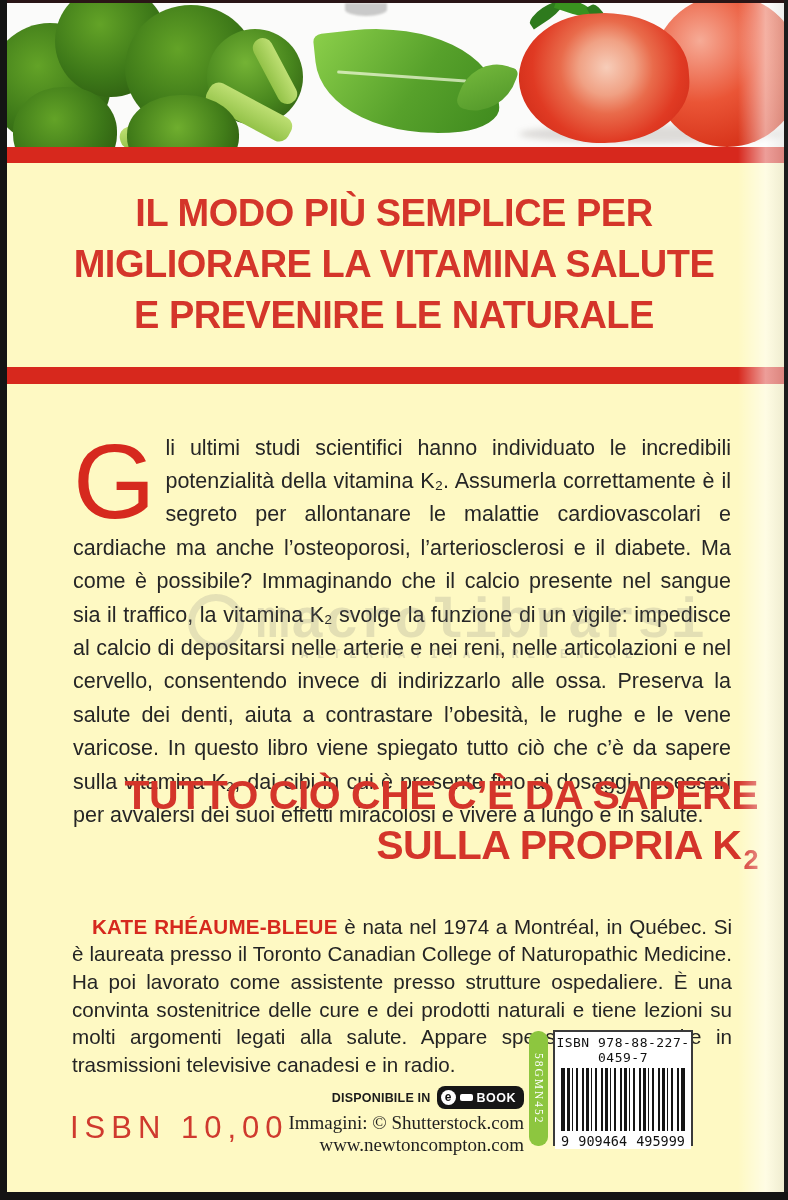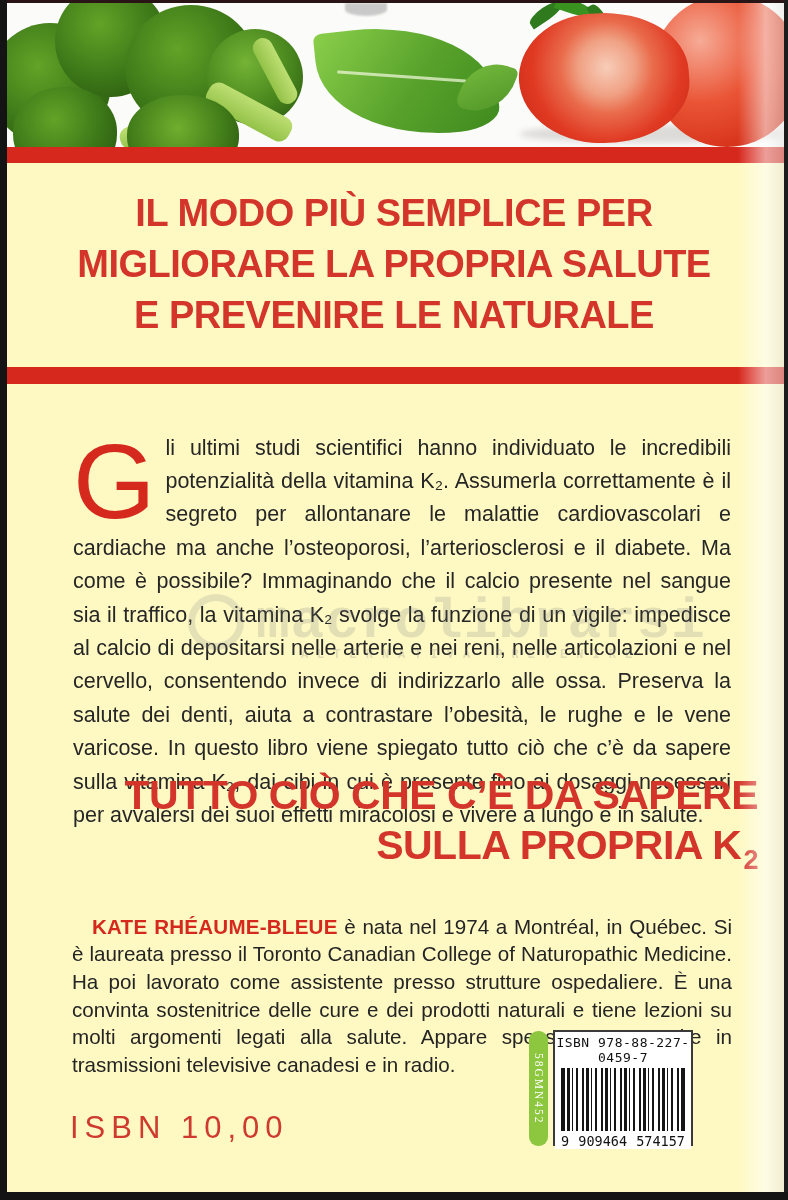--- a/index.html
+++ b/index.html
@@ -138,21 +138,21 @@
     <div class="sepal sp1"></div>
     <div class="sepal sp2"></div>
     <div class="sepal sp3"></div>
     <div class="tomato-cut"></div>
   </div>
 
   <div class="red-bar bar1"></div>
 
   <div class="headline">
     <div>IL MODO PIÙ SEMPLICE PER</div>
-    <div>MIGLIORARE LA PROPRIA SALUTE</div>
+    <div>MIGLIORARE LA VITAMINA SALUTE</div>
     <div>E PREVENIRE LE NATURALE</div>
   </div>
 
   <div class="red-bar bar2"></div>
 
   <p class="blurb"><span class="dropcap">G</span><span>li ultimi studi scientifici hanno individuato le incredibili potenzialità della vitamina K₂. Assumerla correttamente è il segreto per allontanare le malattie cardiovascolari e cardiache ma anche l’osteoporosi, l’arteriosclerosi e il diabete. Ma come è possibile? Immaginando che il calcio presente nel sangue sia il traffico, la vitamina K₂ svolge la funzione di un vigile: impedisce al calcio di depositarsi nelle arterie e nei reni, nelle articolazioni e nel cervello, consentendo invece di indirizzarlo alle ossa. Preserva la salute dei denti, aiuta a contrastare l’obesità, le rughe e le vene varicose. In questo libro viene spiegato tutto ciò che c’è da sapere sulla vitamina K₂, dai cibi in cui è presente fino ai dosaggi necessari per avvalersi dei suoi effetti miracolosi e vivere a lungo e in salute.</span></p>
 
   <div class="watermark">
     <div class="wm-row">
       <div class="wm-circle"></div>
@@ -163,32 +163,44 @@
 
   <div class="subheadline">
     <div>TUTTO CIÒ CHE C’È DA SAPERE</div>
     <div><span>SULLA PROPRIA K</span><span class="sub2">2</span></div>
   </div>
 
   <p class="bio"><span class="bio-name">KATE RHÉAUME-BLEUE</span><span> è nata nel 1974 a Montréal, in Québec. Si è laureata presso il Toronto Canadian College of Naturopathic Medicine. Ha poi lavorato come assistente presso strutture ospedaliere. È una convinta sostenitrice delle cure e dei prodotti naturali e tiene lezioni su molti argomenti legati alla salute. Appare spesso come ospite in trasmissioni televisive canadesi e in radio.</span></p>
 
   <div class="price">ISBN 10,00</div>
 
+  <div class="pub-block">
+    <div class="ebook-row">
+      <span class="ebook-label">DISPONIBILE IN</span>
+      <span class="ebook-pill">
+        <span class="ebook-e">e</span>
+        <span class="ebook-dash"></span>
+        <span class="ebook-book">BOOK</span>
+      </span>
+    </div>
+    <div class="credit">Immagini: © Shutterstock.com</div>
+    <div class="credit">www.newtoncompton.com</div>
+  </div>
 
   <div class="spine-strip">
     <span class="spine-text">58GMN452</span>
   </div>
 
   <div class="barcode-box">
     <div class="isbn">ISBN 978-88-227-0459-7</div>
     <div class="bars"></div>
     <div class="digits">
       <span>9</span>
       <span>909464</span>
-      <span>574157</span>
+      <span>495999</span>
     </div>
   </div>
 
   <div class="sheen"></div>
   <div class="edge edge-t"></div>
   <div class="edge edge-l"></div>
   <div class="edge edge-r"></div>
   <div class="edge edge-b"></div>
 </div>
 

